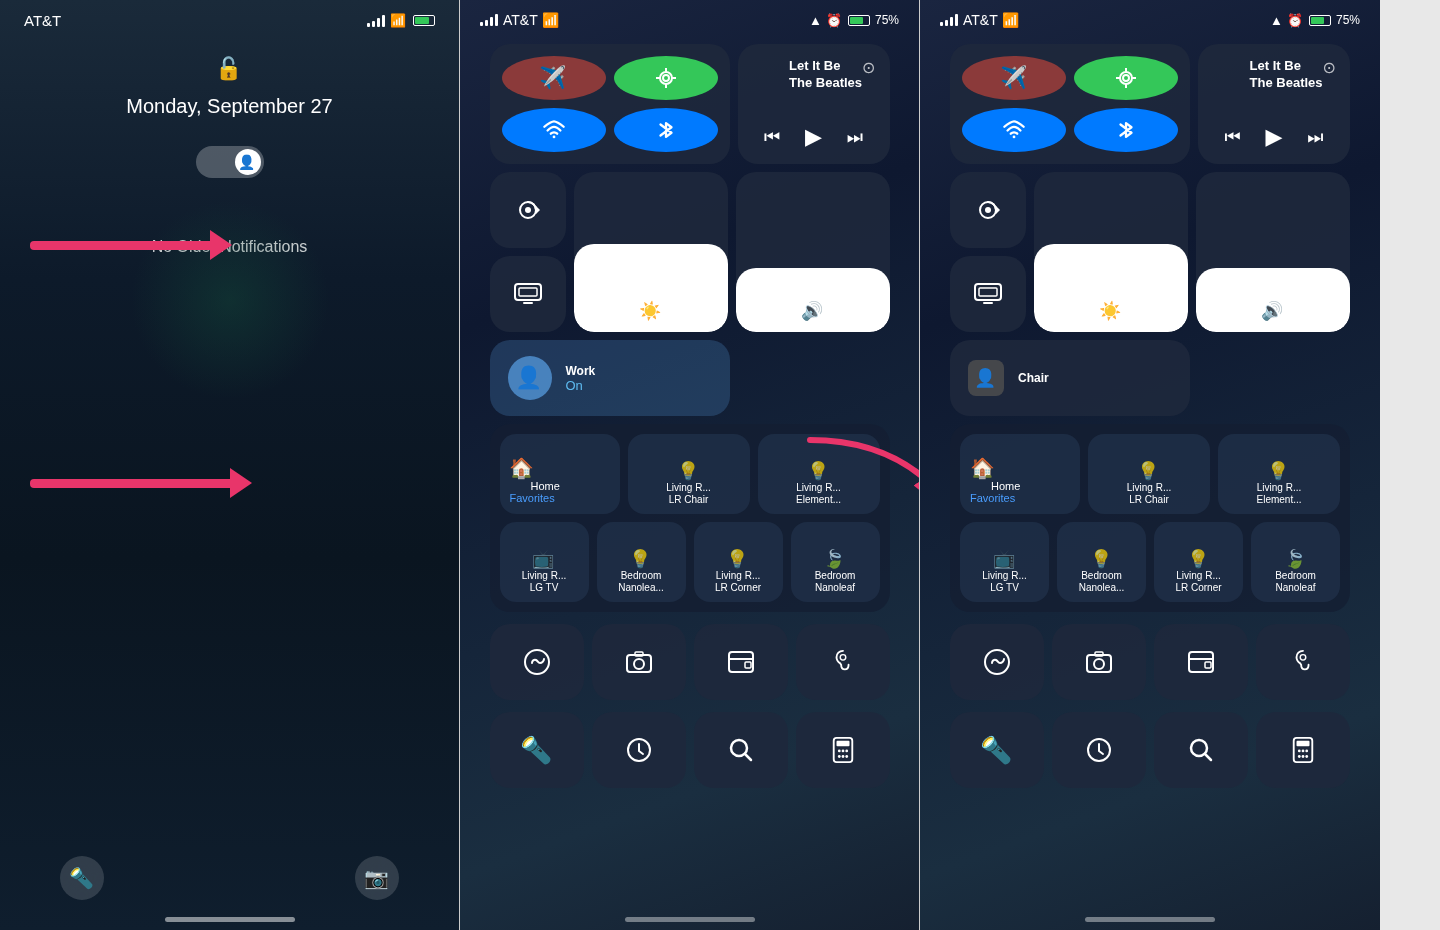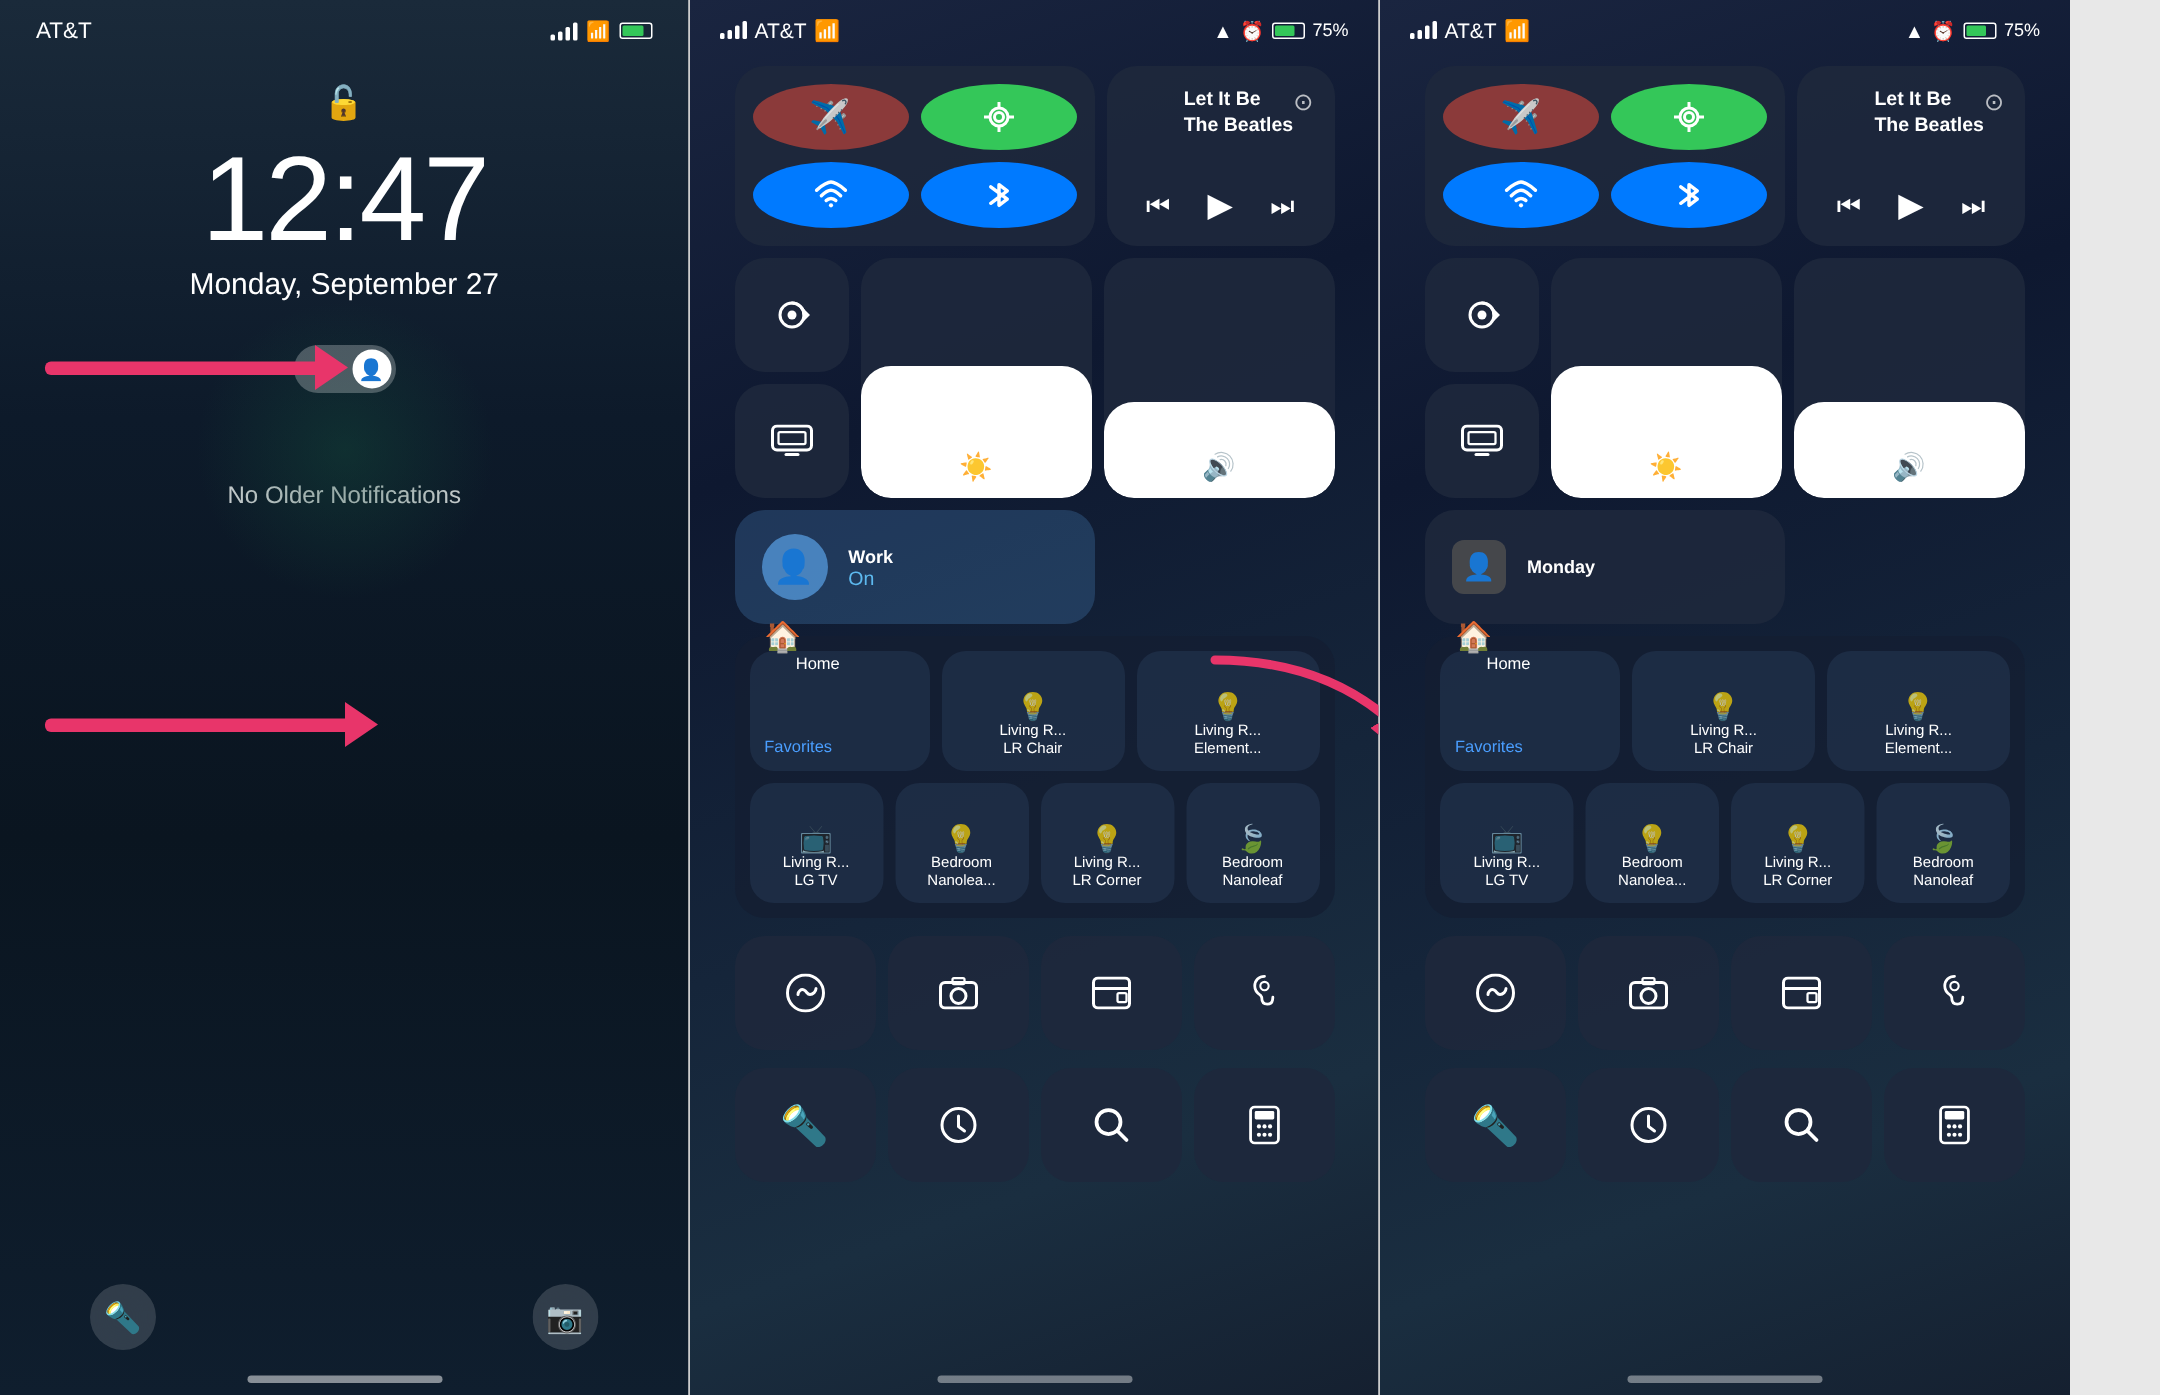--- a/index.html
+++ b/index.html
@@ -294,21 +294,21 @@
     .cc-home-main {
       width: 120px; height: 80px;
       background: rgba(30,45,70,0.9);
       border-radius: 16px;
       display: flex; flex-direction: column;
       align-items: flex-start; justify-content: flex-end;
       padding: 10px;
     }
     .cc-home-icon { font-size: 20px; color: white; }
     .cc-home-name { font-size: 11px; color: white; font-weight: 500; padding-left: 21px; }
-    .cc-home-sub { font-size: 11px; color: #4a9eff; margin-top: 43px; }
+    .cc-home-sub { font-size: 11px; color: #4a9eff; }
     .cc-home-item {
       flex: 1;
       height: 80px;
       background: rgba(30,45,70,0.9);
       border-radius: 16px;
       display: flex; flex-direction: column;
       align-items: center; justify-content: flex-end;
       padding: 8px;
     }
     .cc-home-item-icon { font-size: 18px; color: rgba(200,210,230,0.7); }
@@ -430,21 +430,20 @@
       <div class="battery-body">
         <div class="battery-fill" style="width:75%"></div>
       </div>
     </div>
   </div>
 
   <div class="lock-icon">
     <span>🔓</span>
   </div>
 
-  <div class="lock-time">12:47</div>
 
   <div class="lock-date">Monday, September 27</div>
 
   <div class="lock-toggle-container">
     <div class="lock-toggle">
       <div class="lock-toggle-thumb">
         <span class="lock-toggle-icon">👤</span>
       </div>
     </div>
   </div>
@@ -787,21 +786,21 @@
         </div>
       </div>
     </div>
 
     <div class="cc-row">
       <div class="cc-focus-btn-after">
         <div class="cc-focus-icon-wrap-after">
           <span>👤</span>
         </div>
         <div class="cc-focus-text">
-          <div class="cc-focus-label">Monday</div>
+          <div class="cc-focus-label">Chair</div>
         </div>
       </div>
     </div>
 
     <div class="cc-home-section">
       <div class="cc-home-row">
         <div class="cc-home-main">
           <span class="cc-home-icon">🏠</span>
           <div class="cc-home-name">Home</div>
           <div class="cc-home-sub">Favorites</div>

